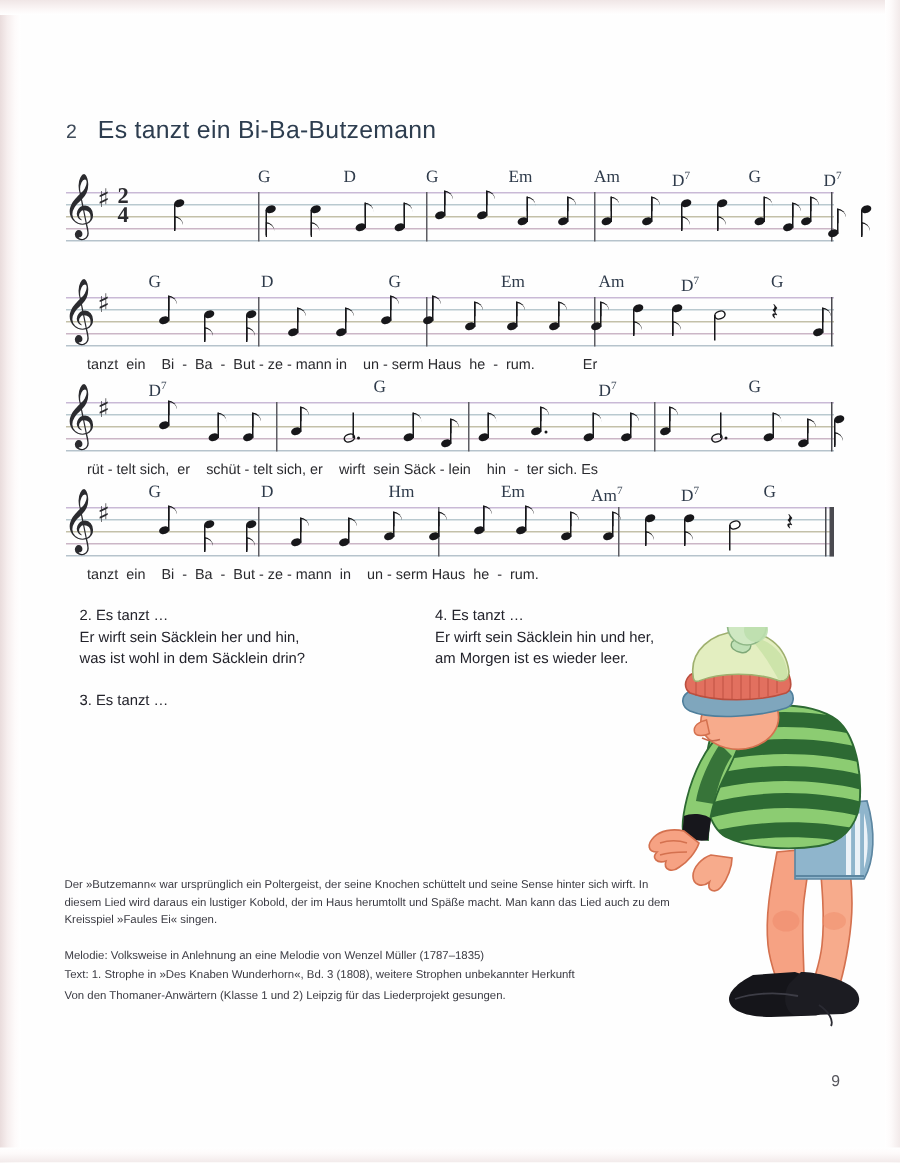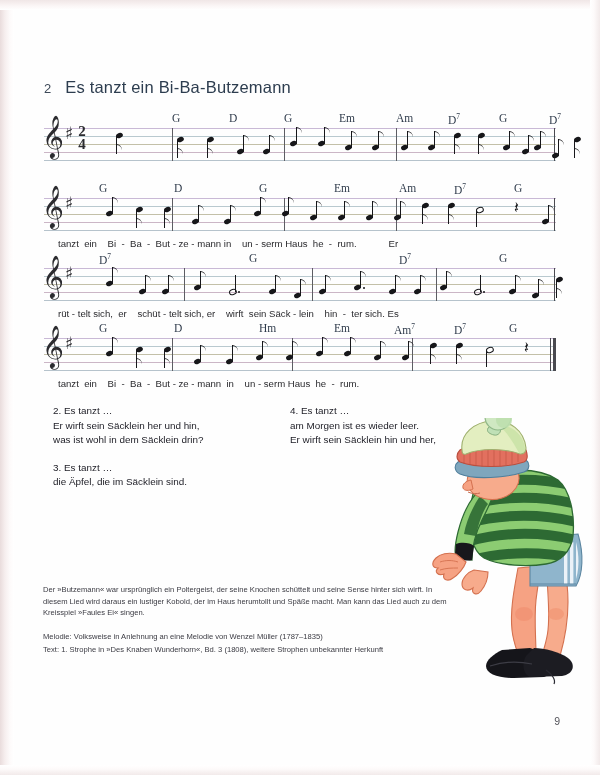--- a/index.html
+++ b/index.html
@@ -394,36 +394,36 @@
 
   <div class="verses">
     <div class="vcol left">
       <div class="vblock">
         <span class="vnum">2. Es tanzt …</span>
         <span class="vnum">Er wirft sein Säcklein her und hin,</span>
         <span class="vnum">was ist wohl in dem Säcklein drin?</span>
       </div>
       <div class="vblock">
         <span class="vnum">3. Es tanzt …</span>
-        <span class="vnum">die Äpfel, die im Säcklein sind.</span>
       </div>
     </div>
     <div class="vcol right">
       <div class="vblock">
         <span class="vnum">4. Es tanzt …</span>
+        <span class="vnum">Er wirft sein Säcklein hin und her,</span>
         <span class="vnum">am Morgen ist es wieder leer.</span>
-        <span class="vnum">Er wirft sein Säcklein hin und her,</span>
       </div>
     </div>
   </div>
 
   <div class="foot foot1">Der »Butzemann« war ursprünglich ein Poltergeist, der seine Knochen schüttelt und seine Sense hinter sich wirft. In diesem Lied wird daraus ein lustiger Kobold, der im Haus herumtollt und Späße macht. Man kann das Lied auch zu dem Kreisspiel »Faules Ei« singen.</div>
   <div class="foot foot2">
     <div>Melodie: Volksweise in Anlehnung an eine Melodie von Wenzel Müller (1787–1835)</div>
     <div>Text: 1. Strophe in »Des Knaben Wunderhorn«, Bd. 3 (1808), weitere Strophen unbekannter Herkunft</div>
+    <div>Von den Thomaner-Anwärtern (Klasse 1 und 2) Leipzig für das Liederprojekt gesungen.</div>
   </div>
 
   <div class="pagenum">9</div>
 
   <div class="illus">
     <svg viewBox="0 0 175 270" xmlns="http://www.w3.org/2000/svg">
       <defs>
         <clipPath id="sweaterClip">
           <path d="M62 62 C78 50,120 48,140 62 C152 72,157 96,155 118 C153 134,142 144,128 146
                    C110 149,82 148,66 140 C54 133,50 112,52 94 C54 78,56 68,62 62 Z"></path>

